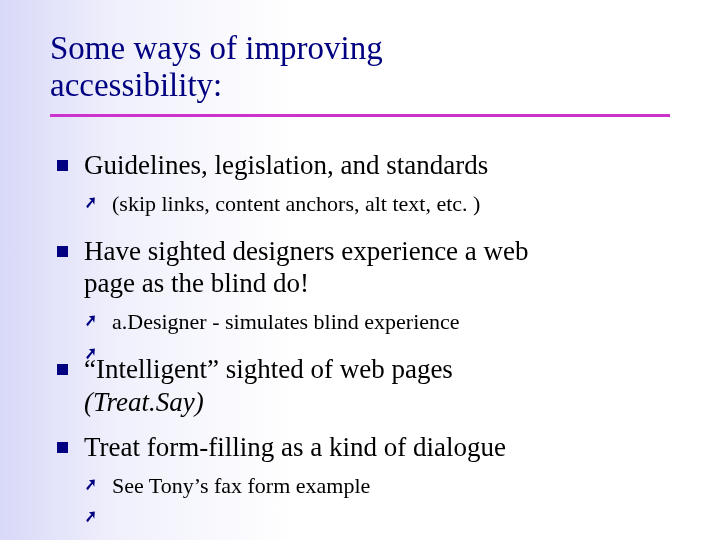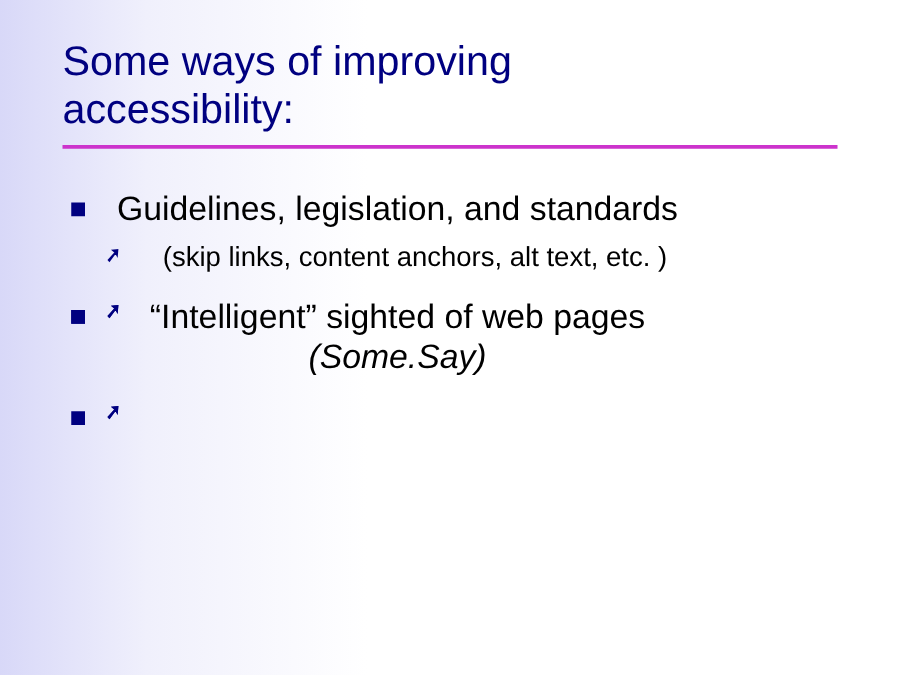--- a/index.html
+++ b/index.html
@@ -7,42 +7,41 @@
   padding: 0;
   width: 720px;
   height: 540px;
   overflow: hidden;
 }
 .slide {
   box-sizing: border-box;
   width: 588px;
   height: 540px;
   background: linear-gradient(to right, #d8d8f8 0%, #f0f0fc 20%, #ffffff 50%, #ffffff 100%);
-  font-family: Liberation Sans, sans-serif;
+  font-family: Liberation Serif, serif;
   color: #000;
   padding: 12px 36px 20px 50px;
   position: relative;
 }
 .title {
   font-size: 33px;
   color: #000080;
   margin: 18px 0 10px 0;
   font-weight: normal;
 }
 .title-underline {
   height: 3px;
   background: #cc33cc;
   width: 620px;
   margin-bottom: 32px;
 }
 .l1-list, .l2-list {
   list-style: none;
   margin: 0;
   padding: 0;
-  text-align: center;
 }
 .l1-list > li {
   position: relative;
   padding-left: 34px;
   margin-bottom: 12px;
 }
 .l1-list > li::before {
   content: "";
   position: absolute;
   left: 7px;
@@ -88,28 +87,30 @@
   <h1 class="title">Some ways of improving accessibility:</h1>
   <div class="title-underline"></div>
   <ul class="l1-list" id="l1">
       <li>
         <div class="l1-text"><span>Guidelines, legislation, and standards</span></div>
         <ul class="l2-list">
           <li><span class="arrow">➚</span><span class="l2-text">(skip links, content anchors, alt text, etc. )</span></li>
         </ul>
       </li>
       <li>
+        <div class="l1-text"><span>Have sighted designers experience a web page as the blind do!</span></div>
         <ul class="l2-list">
-          <li><span class="arrow">➚</span></li>
+          <li><span class="arrow">➚</span><span class="l2-text">a.Designer - simulates blind experience</span></li>
           <li><span class="arrow">➚</span></li>
         </ul>
       </li>
       <li>
-        <div class="l1-text"><span>“Intelligent” sighted of web pages </span><span class="italic">(Some.Say)</span></div>
+        <div class="l1-text"><span>“Intelligent” sighted of web pages </span><span class="italic">(Treat.Say)</span></div>
       </li>
       <li>
+        <div class="l1-text"><span>Treat form-filling as a kind of dialogue</span></div>
         <ul class="l2-list">
-          <li><span class="arrow">➚</span></li>
+          <li><span class="arrow">➚</span><span class="l2-text">See Tony’s fax form example</span></li>
           <li><span class="arrow">➚</span></li>
         </ul>
       </li>
     </ul>
 </div>
 
 </body></html>

